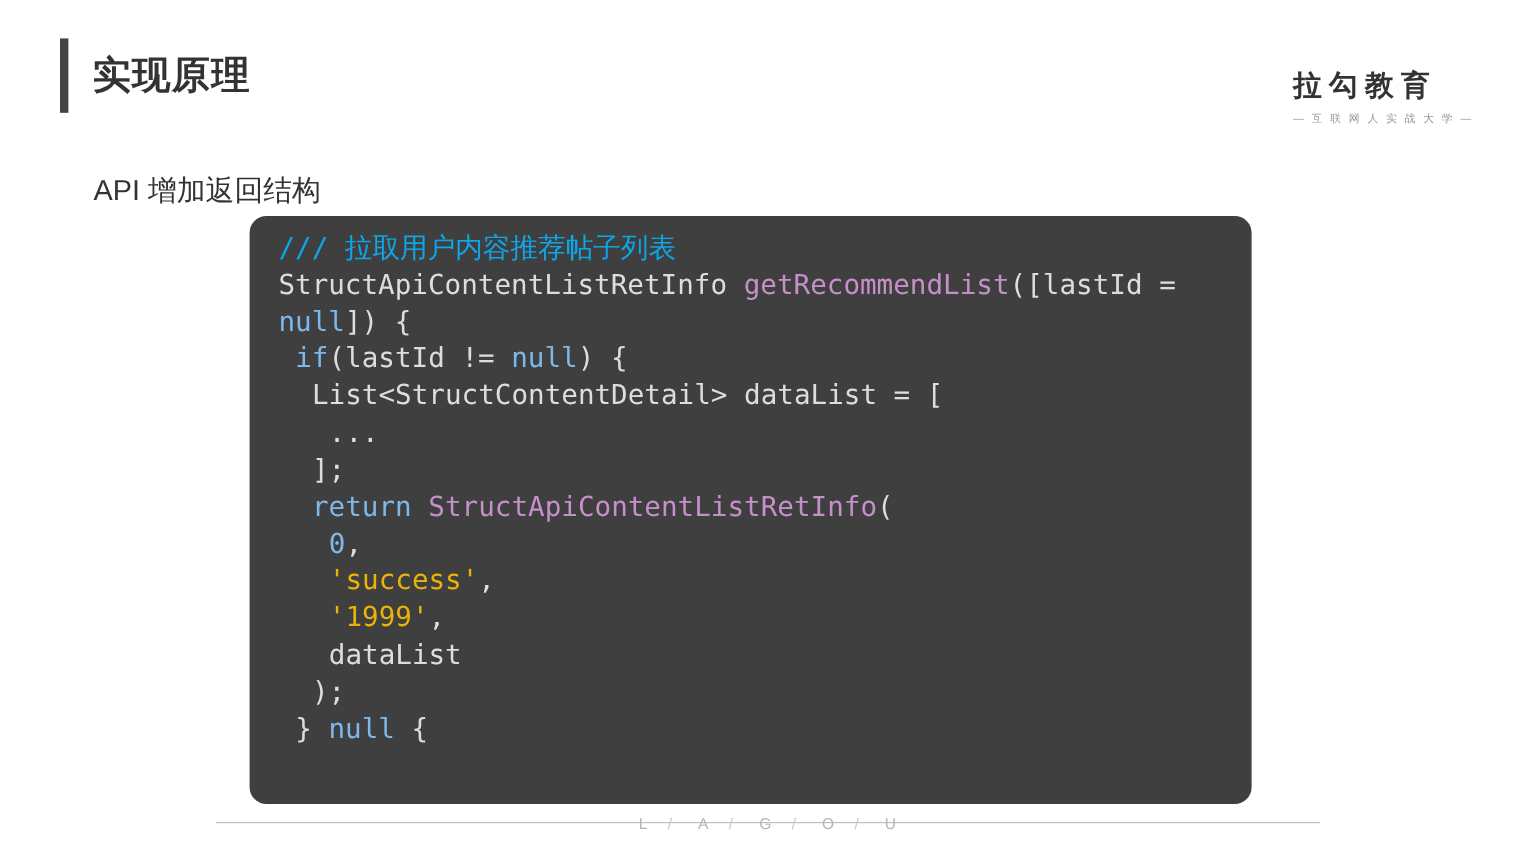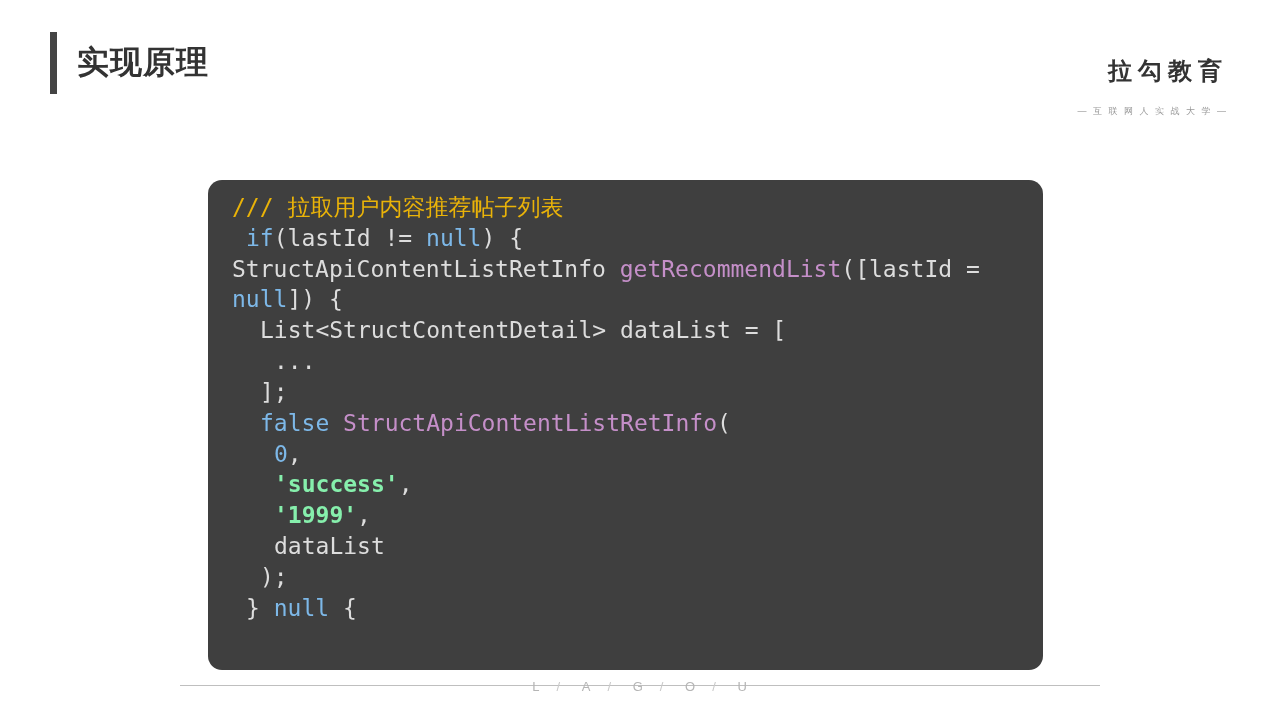--- a/index.html
+++ b/index.html
@@ -3,37 +3,37 @@
 <meta charset="utf-8">
 <style>
   * { margin: 0; padding: 0; box-sizing: border-box; }
   html, body { width: 1280px; height: 720px; background: #fff; font-family: "PingFang SC", "Microsoft YaHei", Arial, sans-serif; overflow: hidden; }
   .slide { position: relative; width: 1280px; height: 720px; }
 
   .title-bar { position: absolute; left: 50px; top: 32px; height: 62px; display: flex; align-items: center; justify-content: flex-end; }
   .title-rule { width: 7px; height: 62px; background: #444; margin-right: 20px; }
   .title-text { font-size: 32px; font-weight: 700; color: #333; letter-spacing: 1px; }
 
-  .logo { position: absolute; right: 52px; top: 55px; text-align: right; }
+  .logo { position: absolute; right: 52px; top: 55px; text-align: left; }
   .logo-main { font-size: 24px; font-weight: 700; color: #333; letter-spacing: 6px; }
-  .logo-sub { font-size: 9px; color: #999; letter-spacing: 2px; margin-top: 18px; }
+  .logo-sub { font-size: 9px; color: #999; letter-spacing: 2px; margin-top: 6px; }
 
   .subtitle { position: absolute; left: 78px; top: 143px; font-size: 24px; color: #333; font-weight: 500; }
 
   .code-box { position: absolute; left: 208px; top: 180px; width: 835px; height: 490px; background: #3f3f3f; border-radius: 14px; padding: 12px 24px; font-family: "Menlo", "Consolas", monospace; font-size: 23px; line-height: 1.34; color: #ddd; overflow: hidden; }
-  .tok-comment { color: #eab308; }
+  .tok-comment { color: #0ea5e9; }
   .tok-type    { color: #ddd; }
   .tok-func    { color: #c58fc9; }
   .tok-param   { color: #ddd; }
   .tok-assign  { color: #ddd; }
   .tok-kwnull  { color: #7db8e8; }
   .tok-keyword { color: #7db8e8; }
   .tok-ctor    { color: #6fc58a; }
   .tok-num     { color: #7db8e8; }
-  .tok-str     { color: #86efac; font-weight: bold; }
+  .tok-str     { color: #eab308; }
   .tok-bool    { color: #7db8e8; }
   .ind1 { padding-left: 14px; display:inline-block;}
   .ind2 { padding-left: 28px; display:inline-block;}
   .ind3 { padding-left: 42px; display:inline-block;}
 
   .footer { position: absolute; left: 180px; right: 180px; bottom: 34px; height: 1px; background: #bfbfbf; }
   .footer-letters { position: absolute; left: 0; right: 0; bottom: 26px; text-align: center; font-size: 13px; color: #b5b5b5; letter-spacing: 1px; font-family: Arial, sans-serif; }
   .footer-letters span { margin: 0 8px; }
   .footer-sep { color: #c9c9c9; }
 </style>
@@ -45,32 +45,33 @@
   <div class="title-bar">
     <div class="title-rule"></div>
     <div class="title-text">实现原理</div>
   </div>
 
   <div class="logo">
     <div class="logo-main">拉勾教育</div>
     <div class="logo-sub">— 互 联 网 人 实 战 大 学 —</div>
   </div>
 
+  <div class="subtitle">API 增加返回结构</div>
 
   <div class="code-box">
     <div><span class="tok-comment">/// 拉取用户内容推荐帖子列表</span></div>
-    <div><span class="ind1"></span><span class="tok-keyword">if</span><span class="tok-type">(</span><span class="tok-type">lastId</span><span class="tok-type"> != </span><span class="tok-kwnull">null</span><span class="tok-type">) {</span></div>
     <div>
       <span class="tok-type">StructApiContentListRetInfo</span>
       <span> </span><span class="tok-func">getRecommendList</span><span class="tok-type">([</span><span class="tok-param">lastId</span><span class="tok-assign"> = </span><span class="tok-kwnull">null</span><span class="tok-type">]) {</span>
     </div>
+    <div><span class="ind1"></span><span class="tok-keyword">if</span><span class="tok-type">(</span><span class="tok-type">lastId</span><span class="tok-type"> != </span><span class="tok-kwnull">null</span><span class="tok-type">) {</span></div>
     <div><span class="ind2"></span><span class="tok-type">List&lt;</span><span class="tok-type">StructContentDetail</span><span class="tok-type">&gt; dataList = [</span></div>
     <div><span class="ind3"></span><span class="tok-type">...</span></div>
     <div><span class="ind2"></span><span class="tok-type">];</span></div>
-    <div><span class="ind2"></span><span class="tok-keyword">false</span><span> </span><span class="tok-func">StructApiContentListRetInfo</span><span class="tok-type">(</span></div>
+    <div><span class="ind2"></span><span class="tok-keyword">return</span><span> </span><span class="tok-func">StructApiContentListRetInfo</span><span class="tok-type">(</span></div>
     <div><span class="ind3"></span><span class="tok-num">0</span><span class="tok-type">,</span></div>
     <div><span class="ind3"></span><span class="tok-str">'success'</span><span class="tok-type">,</span></div>
     <div><span class="ind3"></span><span class="tok-str">'1999'</span><span class="tok-type">,</span></div>
     <div><span class="ind3"></span><span class="tok-type">dataList</span></div>
     <div><span class="ind2"></span><span class="tok-type">);</span></div>
     <div><span class="ind1"></span><span class="tok-type">}</span><span> </span><span class="tok-keyword">null</span><span class="tok-type"> {</span></div>
   </div>
 
   <div class="footer"></div>
   <div class="footer-letters">

